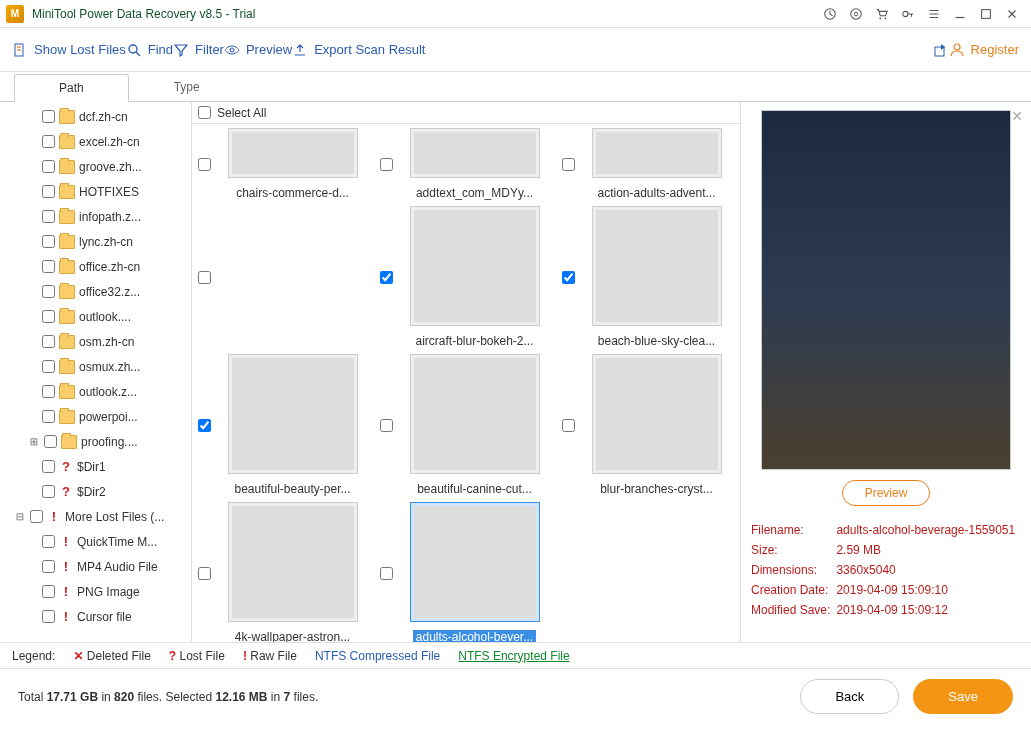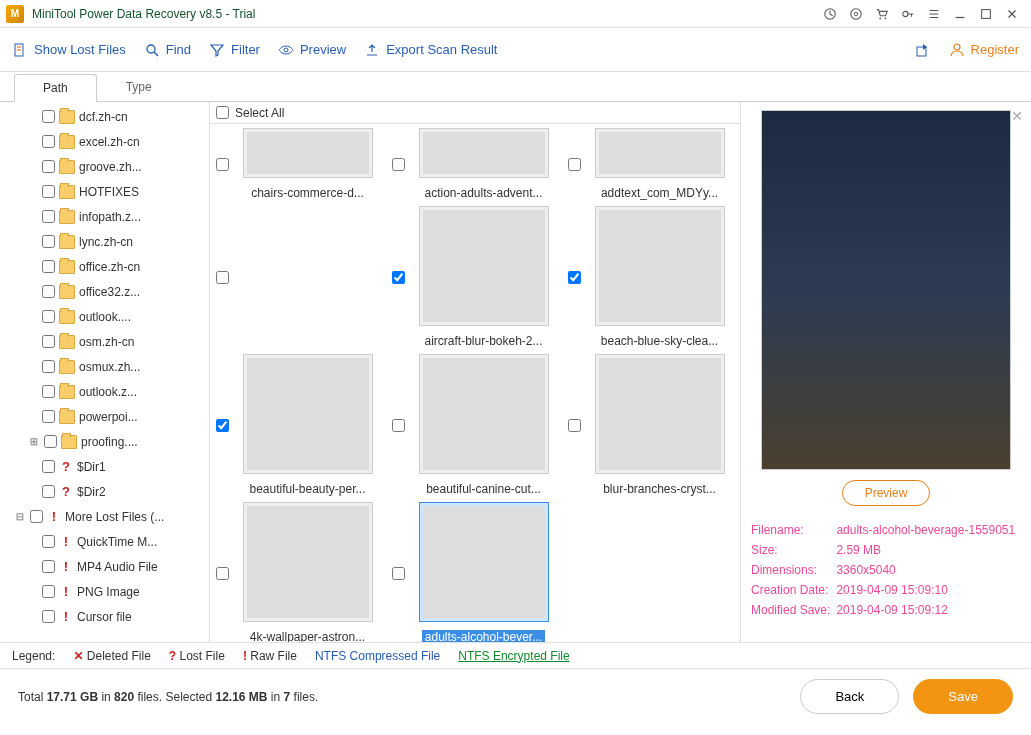--- a/index.html
+++ b/index.html
@@ -6,36 +6,36 @@
 body { background: #fff; width: 1031px; height: 735px; overflow: hidden; font-size: 12px; color: #333; }
 
 
 .title-bar { height: 28px; display: flex; align-items: center; padding: 0 6px; border-bottom: 1px solid #e0e0e0; }
 .title-bar .logo { width: 18px; height: 18px; background: linear-gradient(135deg,#f7a800,#d08700); border-radius: 2px; margin-right: 8px; display:flex;align-items:center;justify-content:center;color:#fff;font-size:10px;font-weight:bold;}
 .title-bar .title { font-size: 12px; color: #14532d; flex: 1; }
 .title-bar .wctrl { width: 26px; height: 26px; display: flex; align-items: center; justify-content: center; color: #555; cursor: pointer; }
 .title-bar .wctrl svg { width: 14px; height: 14px; }
 
 
-.toolbar { height: 44px; display: flex; align-items: center; padding: 0 12px; border-bottom: 1px solid #e0e0e0; gap: 18px; }
+.toolbar { height: 44px; display: flex; align-items: center; padding: 0 12px; border-bottom: 1px solid #e0e0e0; }
 .tbtn { display: flex; align-items: center; gap: 6px; color: #2a5db0; font-size: 13px; cursor: pointer; }
 .tbtn .ico { width: 16px; height: 16px; display:flex;align-items:center;justify-content:center; }
 .toolbar .spacer { flex: 1; }
 .toolbar .register { color: #e8801b; }
 
 
 .tabs-row { height: 30px; display: flex; align-items: flex-end; padding-left: 14px; border-bottom: 1px solid #ccc; gap: 0; }
-.tab { padding: 6px 28px; font-size: 12px; color: #666; border: 1px solid transparent; cursor:pointer;}
+.tab { padding: 6px 44px; font-size: 12px; color: #666; border: 1px solid transparent; cursor:pointer;}
 .tab.active { border: 1px solid #ccc; border-bottom: 1px solid #fff; background:#fff; color:#333; position:relative; top:1px; border-radius:3px 3px 0 0;}
 
 
 .main { display: flex; height: 540px; }
 
 
-.tree-wrap { width: 210px; border-right: 1px solid #e0e0e0; overflow-y: auto; padding: 2px 0 2px 6px; }
+.tree-wrap { width: 192px; border-right: 1px solid #e0e0e0; overflow-y: auto; padding: 2px 0 2px 6px; }
 .tree-item { display: flex; align-items: center; height: 25px; gap: 4px; padding-left: 34px; cursor:pointer; white-space:nowrap; overflow:hidden;}
 .tree-item.lvl1 { padding-left: 8px; }
 .tree-item .exp { width:12px; text-align:center; color:#666; font-size:10px;}
 .tree-item input[type=checkbox]{ width:13px;height:13px; }
 .folder-ico { width:16px;height:14px; background:#f9cd6a; border:1px solid #d9a840; border-radius:1px; position:relative;}
 .folder-ico::before{content:"";position:absolute;top:-3px;left:0;width:7px;height:3px;background:#f9cd6a;border:1px solid #d9a840;border-bottom:none;border-radius:1px 1px 0 0;}
 .qmark-ico{ width:14px;text-align:center;color:#d02020;font-weight:bold;font-size:13px;}
 .excl-ico{ width:14px;text-align:center;color:#d02020;font-weight:bold;font-size:13px;}
 .tree-item .lbl{ font-size:12px; color:#333; overflow:hidden; text-overflow:ellipsis;}
 .tree-sep{ padding-left:20px;}
@@ -66,21 +66,21 @@
 .g-dog{background:linear-gradient(#d25a3f,#d25a3f 60%,#eee 60%);}
 .g-crystal{background:linear-gradient(#e6e6e6,#ababab);}
 .g-astro{background:linear-gradient(#0b1530 0%,#1a2a55 60%,#2a2a2a 60%);}
 .g-dinner{background:linear-gradient(#1b2a40,#263a55 60%,#3a3a3a);}
 
 
 .preview { width:290px; padding:8px 10px; position:relative;}
 .preview .close{ position:absolute; top:6px; right:8px; color:#aaa; font-size:14px; cursor:pointer;}
 .preview-img{ width:250px; height:360px; margin:0 auto 10px; background:linear-gradient(#1b2a40 0%,#2c3b52 50%,#4a4030 100%); border:1px solid #ccc;}
 .preview-btn{ display:block; margin:4px auto 14px; padding:5px 22px; border:1px solid #e8801b; color:#e8801b; border-radius:14px; background:#fff; font-size:12px; cursor:pointer;}
-.meta table{ font-size:12px; color:#ec4899; border-collapse:collapse;}
+.meta table{ font-size:12px; color:#b91c1c; border-collapse:collapse;}
 .meta td{ padding:3px 6px 3px 0; white-space:nowrap;}
 .meta td:first-child{ width:100px;}
 
 
 .legend{ height:26px; border-top:1px solid #e0e0e0; display:flex; align-items:center; gap:18px; padding:0 12px; font-size:12px;}
 .legend .lab{ color:#333;}
 .legend .x{ color:#d02020; font-weight:bold;}
 .legend .q{ color:#d02020; font-weight:bold;}
 .legend .e{ color:#d02020; font-weight:bold;}
 .legend .ntfs-c{ color:#2a5db0;}
@@ -360,32 +360,32 @@
       <div class="thumb" style="height:50px">
                 <div class="img g-chairs"></div>
               </div>
       <div class="caption">chairs-commerce-d...</div>
     </div>
   </div>
           <div class="cell">
     <input type="checkbox" style="">
     <div class="thumb-box">
       <div class="thumb" style="height:50px">
+                <div class="img g-addtext"></div>
+              </div>
+      <div class="caption">addtext_com_MDYy...</div>
+    </div>
+  </div>
+          <div class="cell">
+    <input type="checkbox" style="">
+    <div class="thumb-box">
+      <div class="thumb" style="height:50px">
                 <div class="img g-action"></div>
               </div>
       <div class="caption">action-adults-advent...</div>
-    </div>
-  </div>
-          <div class="cell">
-    <input type="checkbox" style="">
-    <div class="thumb-box">
-      <div class="thumb" style="height:50px">
-                <div class="img g-addtext"></div>
-              </div>
-      <div class="caption">addtext_com_MDYy...</div>
     </div>
   </div>
           <div class="cell">
     <input type="checkbox" style="">
   </div>
           <div class="cell">
     <input type="checkbox" checked="" style="">
     <div class="thumb-box">
       <div class="thumb" style="height:120px">
                 <div class="img g-snow"></div>

